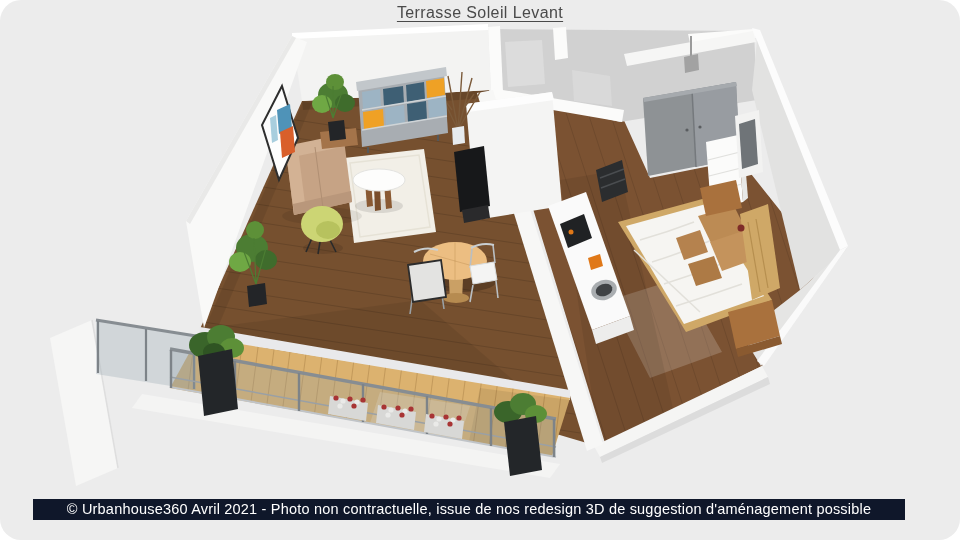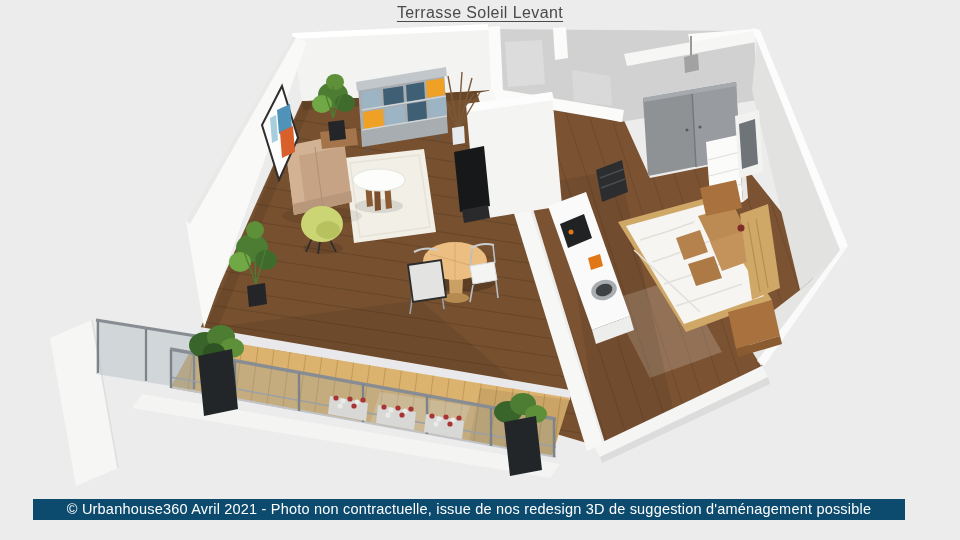--- a/index.html
+++ b/index.html
@@ -1,26 +1,26 @@
 <!DOCTYPE html>
 <html><head>
 <meta charset="utf-8">
 <style>
   html,body{margin:0;padding:0;}
   body{font-family:"Liberation Sans", sans-serif;}
-  .stage{position:relative;width:960px;height:540px;background:#ececec;overflow:hidden;}
+  .stage{position:relative;width:960px;height:540px;background:#ececec;overflow:hidden;border-radius:21px;}
   .scene-svg{position:absolute;left:0;top:0;}
   .title{
     position:absolute;top:4px;left:0;width:100%;text-align:center;
     font-size:16px;letter-spacing:0.4px;color:#4a4a4a;
     text-decoration:underline;text-underline-offset:3px;
   }
   .footer-bar{
     position:absolute;left:33px;top:499px;width:872px;height:21px;
-    background:#0c4a6e;color:#ffffff;font-size:14.5px;line-height:21px;
+    background:#0f172a;color:#ffffff;font-size:14.5px;line-height:21px;
     text-align:center;letter-spacing:0.2px;white-space:nowrap;overflow:hidden;
   }
 </style>
 </head>
 <body>
 
 <div class="stage">
 
   <svg class="scene-svg" width="960" height="540" viewBox="0 0 960 540">
 

